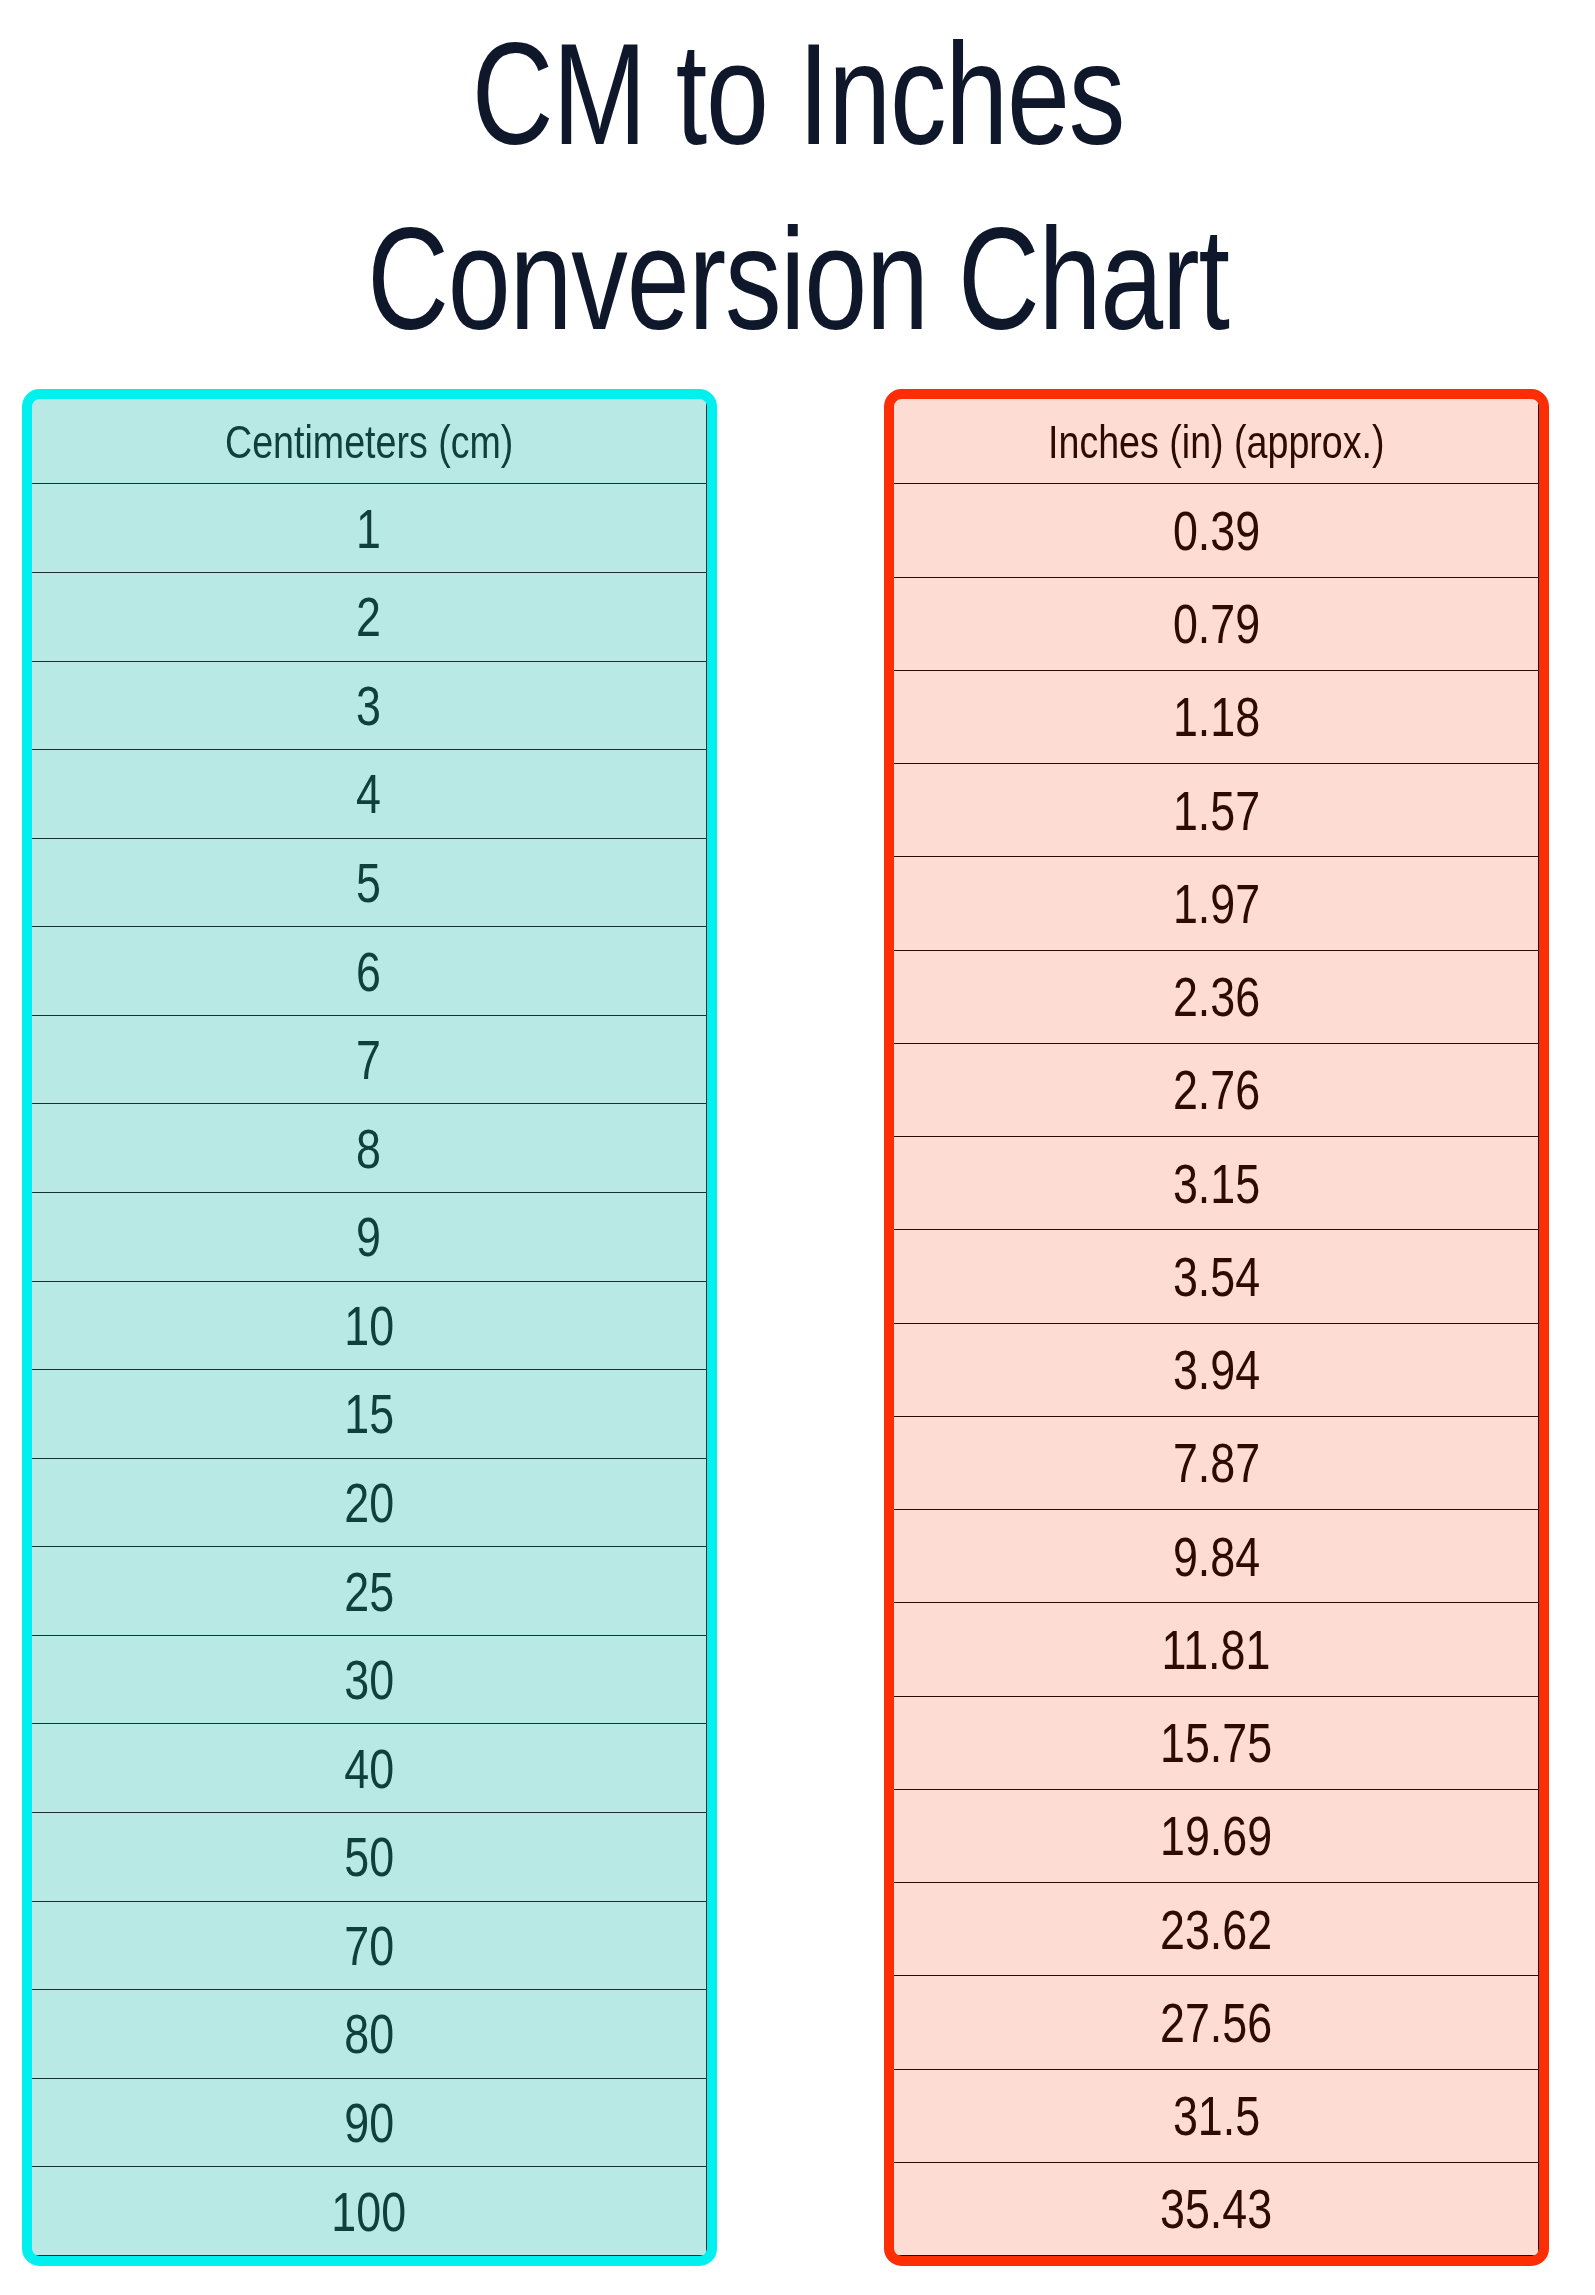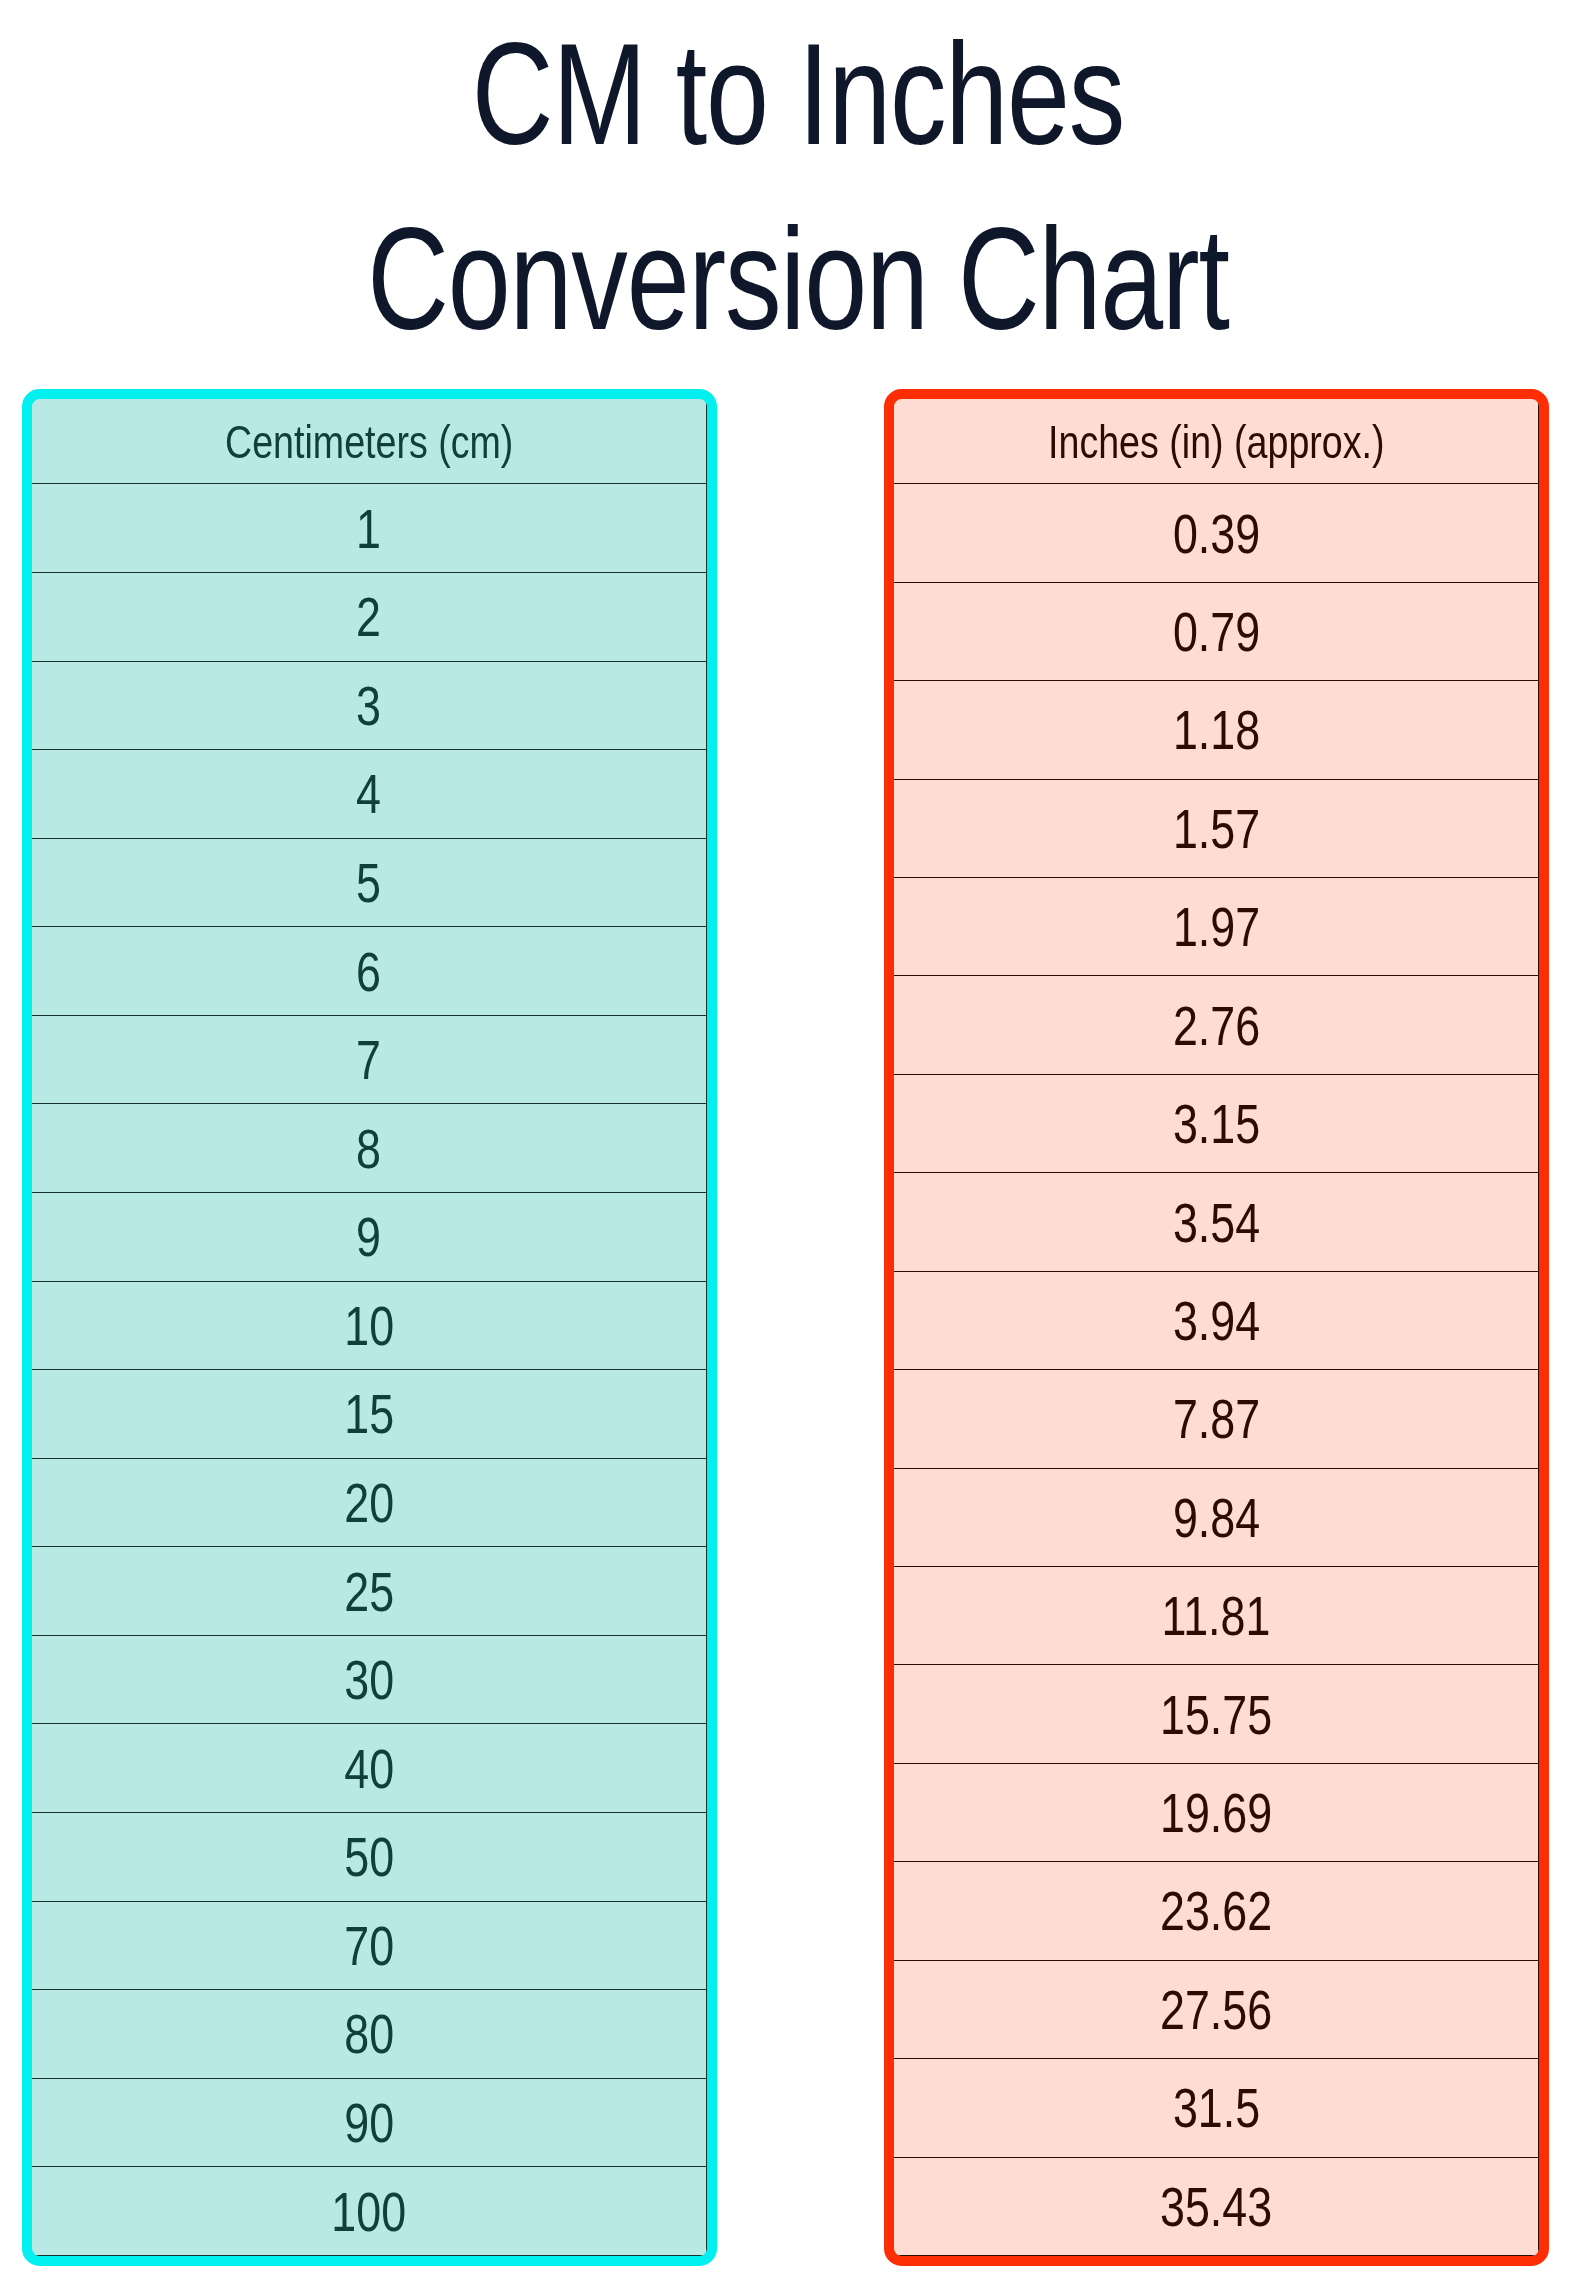--- a/index.html
+++ b/index.html
@@ -181,20 +181,23 @@
           <div class="row">
             <span class="condensed">1.18</span>
           </div>
           <div class="row">
             <span class="condensed">1.57</span>
           </div>
           <div class="row">
             <span class="condensed">1.97</span>
           </div>
           <div class="row">
+            <span class="condensed">2.36</span>
+          </div>
+          <div class="row">
             <span class="condensed">2.76</span>
           </div>
           <div class="row">
             <span class="condensed">3.15</span>
           </div>
           <div class="row">
             <span class="condensed">3.54</span>
           </div>
           <div class="row">
             <span class="condensed">3.94</span>

